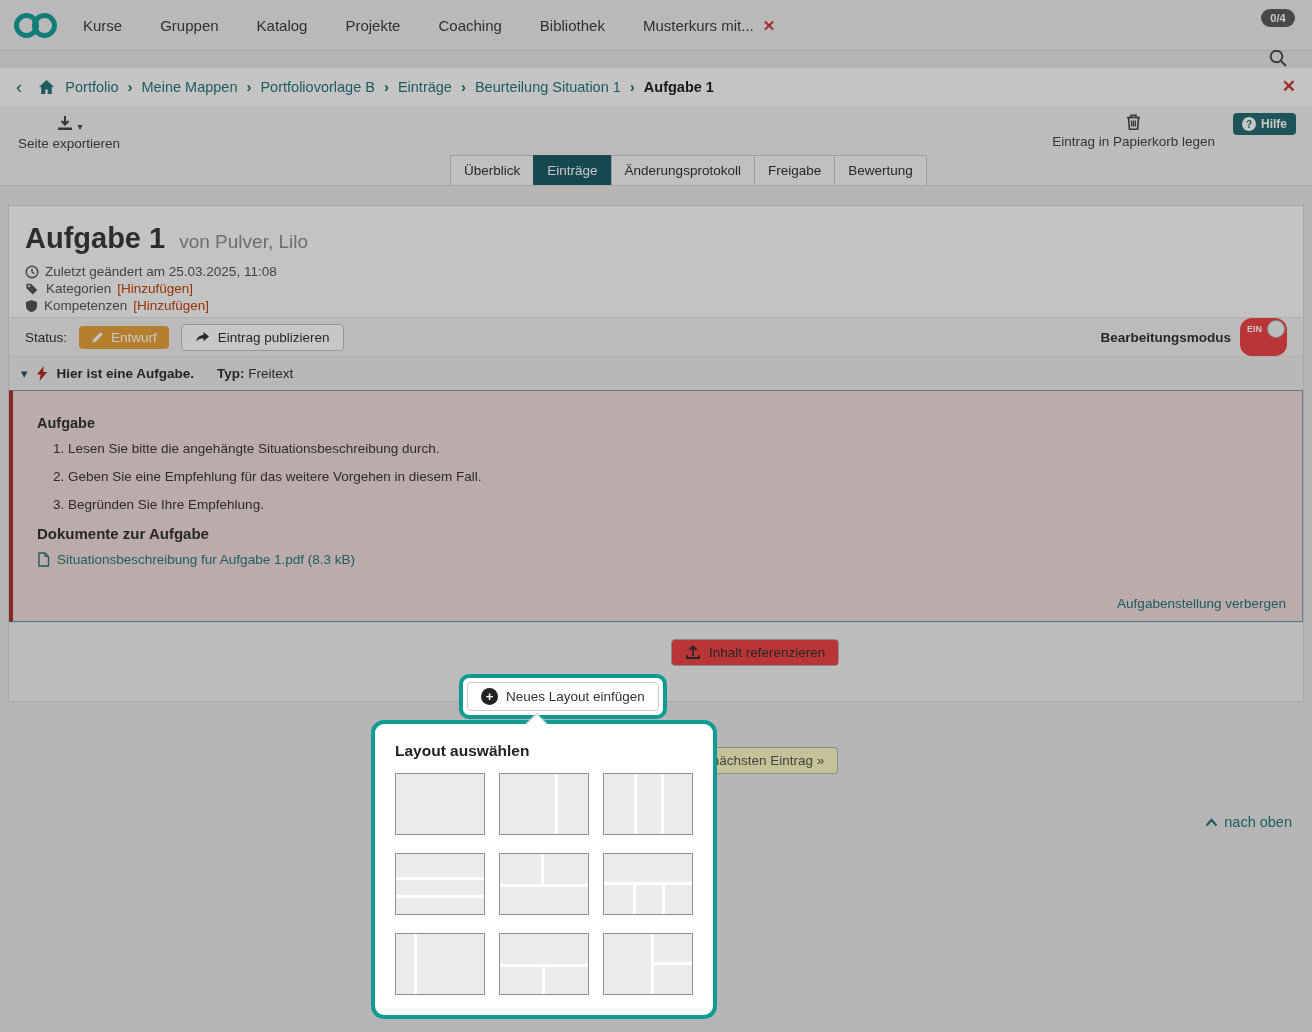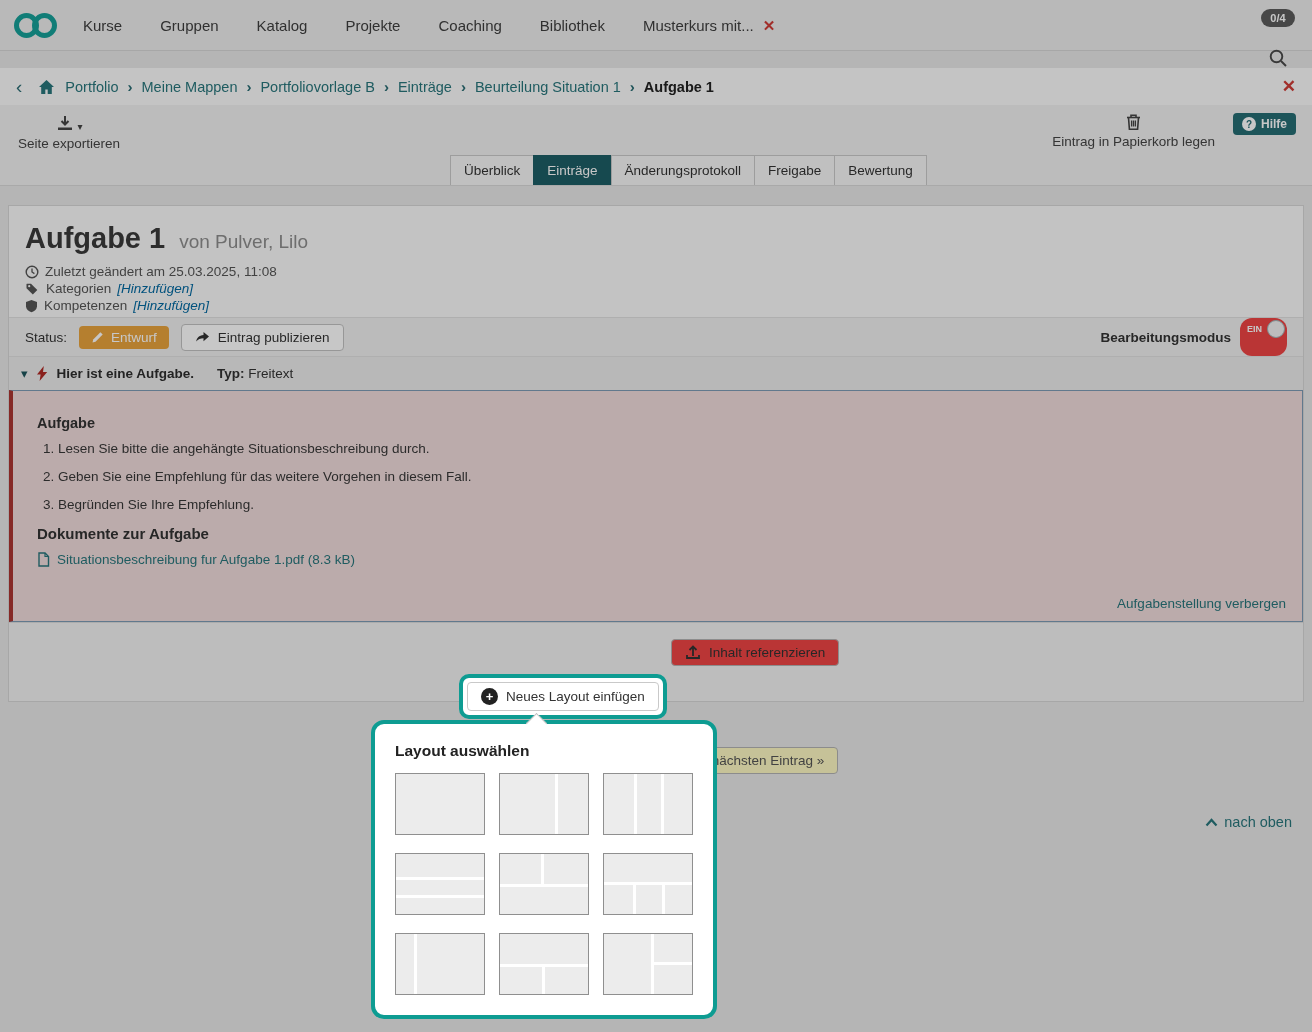--- a/index.html
+++ b/index.html
@@ -58,21 +58,21 @@
   .tab.active{background:#1d5e66;color:#fff;border-color:#1d5e66;}
 
   
   .card{position:absolute;left:8px;right:8px;top:205px;background:#fafafa;border:1px solid #d6d6d6;}
   .entry-head{padding:16px 16px 8px;height:111px;box-sizing:border-box;}
   .title-line{display:flex;align-items:baseline;gap:14px;}
   .title{font-size:29px;font-weight:bold;color:#3a3a3a;}
   .byline{font-size:19px;color:#8d8d8d;}
   .meta{margin-top:9px;font-size:13.5px;color:#555;}
   .meta-row{display:flex;align-items:center;gap:6px;margin-top:2px;}
-  .add-link{color:#0369a1;cursor:pointer;font-style:italic;}
+  .add-link{color:#c2410c;cursor:pointer;}
   .m-ic{color:#666;}
 
   .status-row{height:38px;background:#f0f0f0;border-top:1px solid #e0e0e0;border-bottom:1px solid #e0e0e0;
               display:flex;align-items:center;padding:0 16px;gap:12px;}
   .status-label{font-size:13.5px;font-weight:normal;color:#333;}
   .badge-draft{display:flex;align-items:center;gap:7px;background:#e8a33d;color:#fff;
                font-size:13.5px;border-radius:4px;padding:4px 12px;cursor:pointer;}
   .btn{display:flex;align-items:center;gap:8px;background:#fff;border:1px solid #c2c2c2;
        border-radius:4px;padding:5px 13px;font-size:13.5px;color:#333;cursor:pointer;}
   .editmode{margin-left:auto;display:flex;align-items:center;gap:9px;}
@@ -84,21 +84,21 @@
 
   .assign-head{height:33px;display:flex;align-items:center;gap:9px;padding:0 12px;background:#ececec;}
   .collapse-caret{color:#1d555c;font-size:13px;cursor:pointer;}
   .assign-title{font-size:13.5px;font-weight:bold;color:#2e2e2e;}
   .assign-type{font-size:13.5px;margin-left:14px;}
   .assign-type b{font-weight:bold;}
 
   .assign-panel{position:relative;height:232px;box-sizing:border-box;background:#f0dbdb;
                 border:1px solid #7d9bb5;border-left:4px solid #ab3531;padding:24px 24px 10px;}
   .panel-h{font-size:14.5px;font-weight:bold;margin:0 0 10px;}
-  .panel-li{font-size:13.5px;margin:0 6px 13px;color:#383838;}
+  .panel-li{font-size:13.5px;margin:0 16px 13px;color:#383838;}
   .docs-h{font-size:15px;font-weight:bold;margin:6px 0 10px;}
   .pdf-link{display:flex;align-items:center;gap:7px;color:#28767c;font-size:13.5px;cursor:pointer;}
   .hide-link{position:absolute;right:16px;bottom:10px;color:#28767c;font-size:13.5px;cursor:pointer;}
 
   .actions-row{position:relative;height:78px;background:#f2f2f2;border-top:1px solid #ddd;}
   .btn-gray{position:absolute;left:662px;top:16px;background:#ef4444;border:1px solid #b4b4b4;}
 
   
   .next-btn{position:absolute;left:667px;top:747px;background:#fef9c3;border:1px solid #b4b4b4;
             color:#555;z-index:5;}

